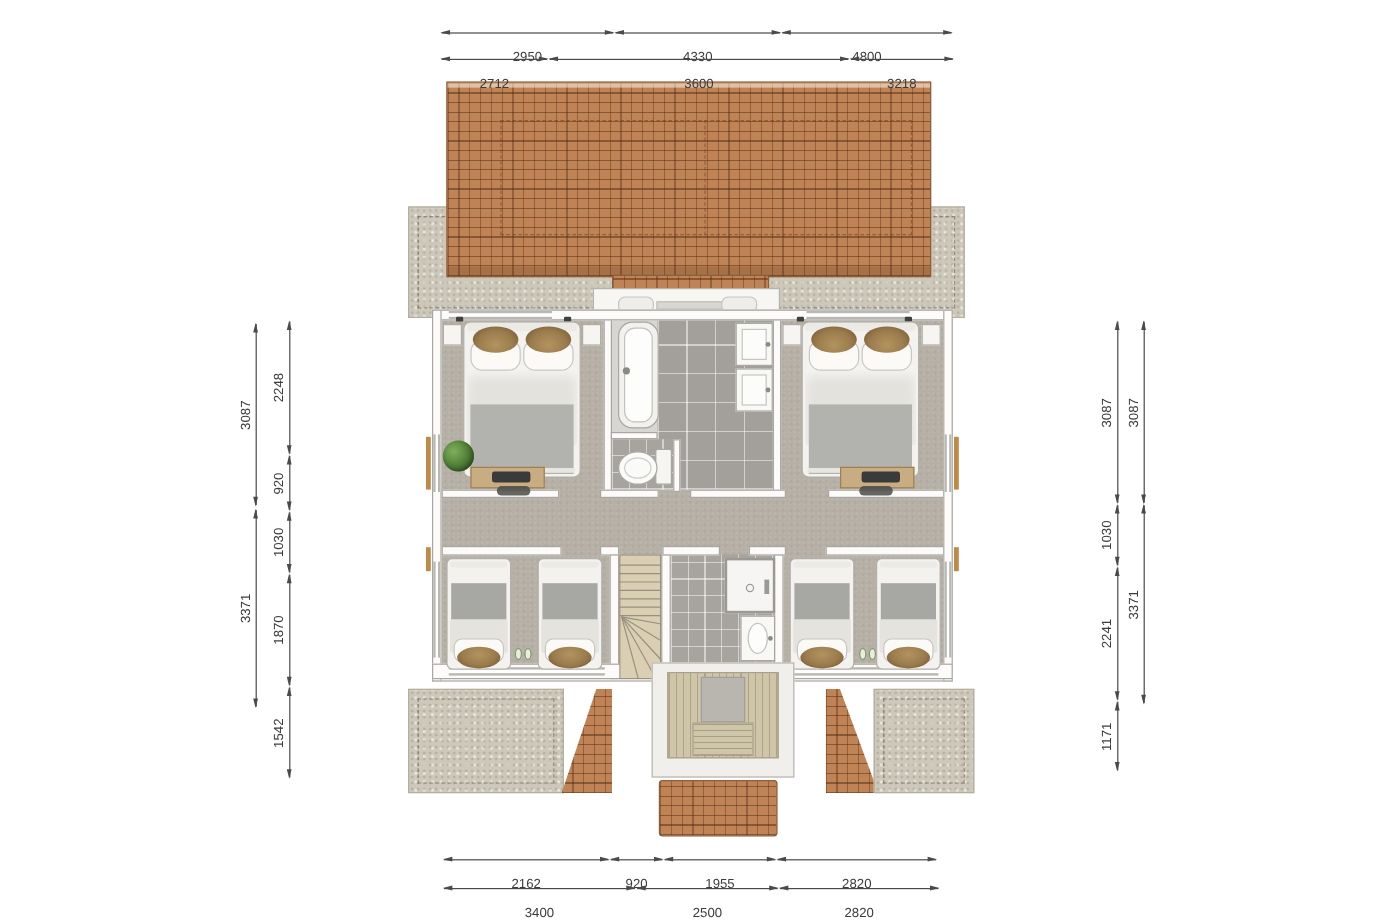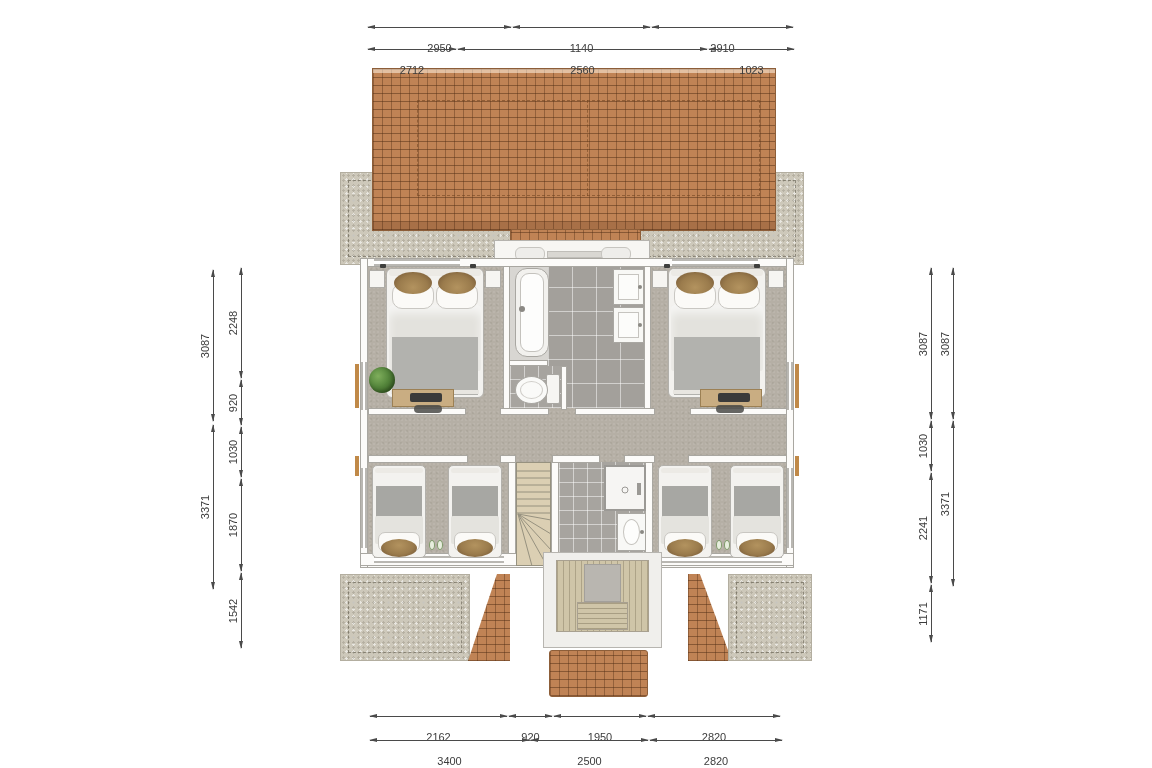--- a/index.html
+++ b/index.html
@@ -271,43 +271,43 @@
   <div class="abs balcony" style="left:543px;top:552px;width:119px;height:96px;"></div>
   <div class="abs deck" style="left:556px;top:560px;width:93px;height:72px;"></div>
   <div class="abs mat" style="left:584px;top:564px;width:37px;height:38px;"></div>
   <div class="abs decksteps" style="left:577px;top:602px;width:51px;height:28px;"></div>
   <div class="abs rooftile" style="left:549px;top:650px;width:99px;height:47px;border-radius:3px;"></div>
 
   <div class="dimh" style="left:368px;top:27px;width:143px;">
       <span class="lab">2950</span>
     </div>
   <div class="dimh" style="left:513px;top:27px;width:137px;">
-      <span class="lab">1140</span>
+      <span class="lab">4330</span>
     </div>
   <div class="dimh" style="left:652px;top:27px;width:141px;">
-      <span class="lab">2910</span>
+      <span class="lab">4800</span>
     </div>
   <div class="dimh" style="left:368px;top:49px;width:88px;">
       <span class="lab">2712</span>
     </div>
   <div class="dimh" style="left:458px;top:49px;width:249px;">
-      <span class="lab">2560</span>
+      <span class="lab">3600</span>
     </div>
   <div class="dimh" style="left:709px;top:49px;width:85px;">
-      <span class="lab">1023</span>
+      <span class="lab">3218</span>
     </div>
 
   <div class="dimh" style="left:370px;top:716px;width:137px;">
       <span class="lab">2162</span>
     </div>
   <div class="dimh" style="left:509px;top:716px;width:43px;">
       <span class="lab">920</span>
     </div>
   <div class="dimh" style="left:554px;top:716px;width:92px;">
-      <span class="lab">1950</span>
+      <span class="lab">1955</span>
     </div>
   <div class="dimh" style="left:648px;top:716px;width:132px;">
       <span class="lab">2820</span>
     </div>
   <div class="dimh" style="left:370px;top:740px;width:159px;">
       <span class="lab">3400</span>
     </div>
   <div class="dimh" style="left:531px;top:740px;width:117px;">
       <span class="lab">2500</span>
     </div>

